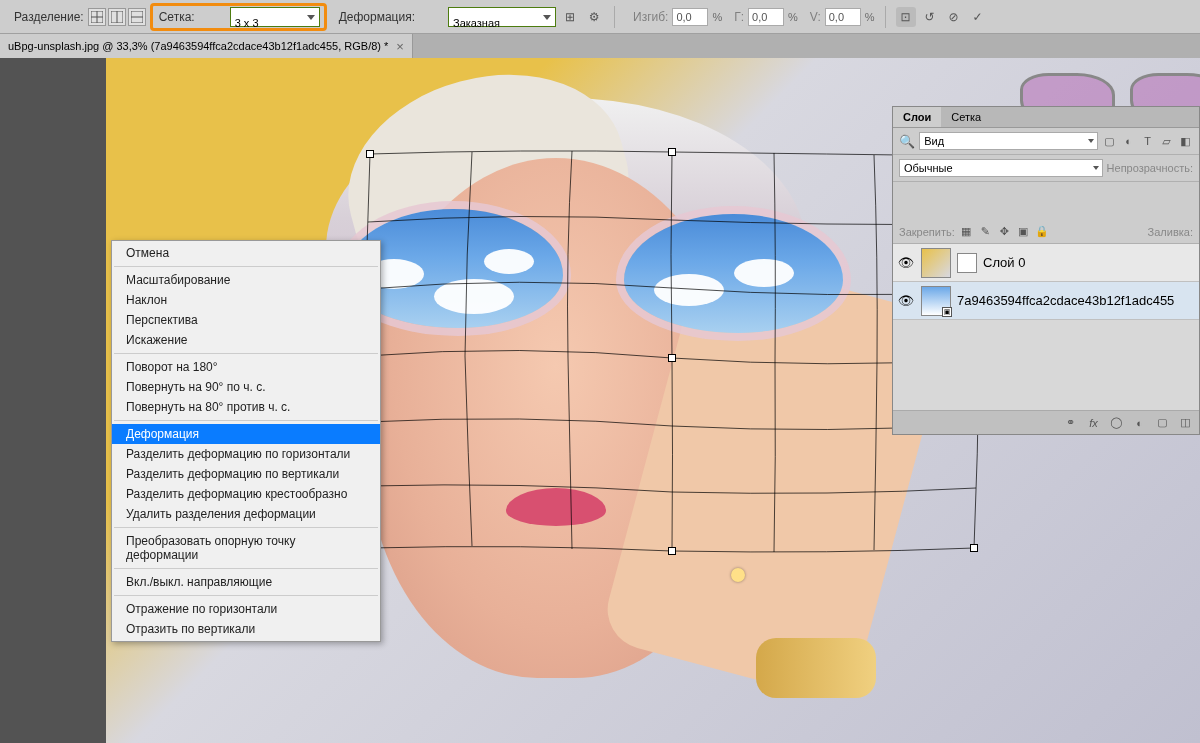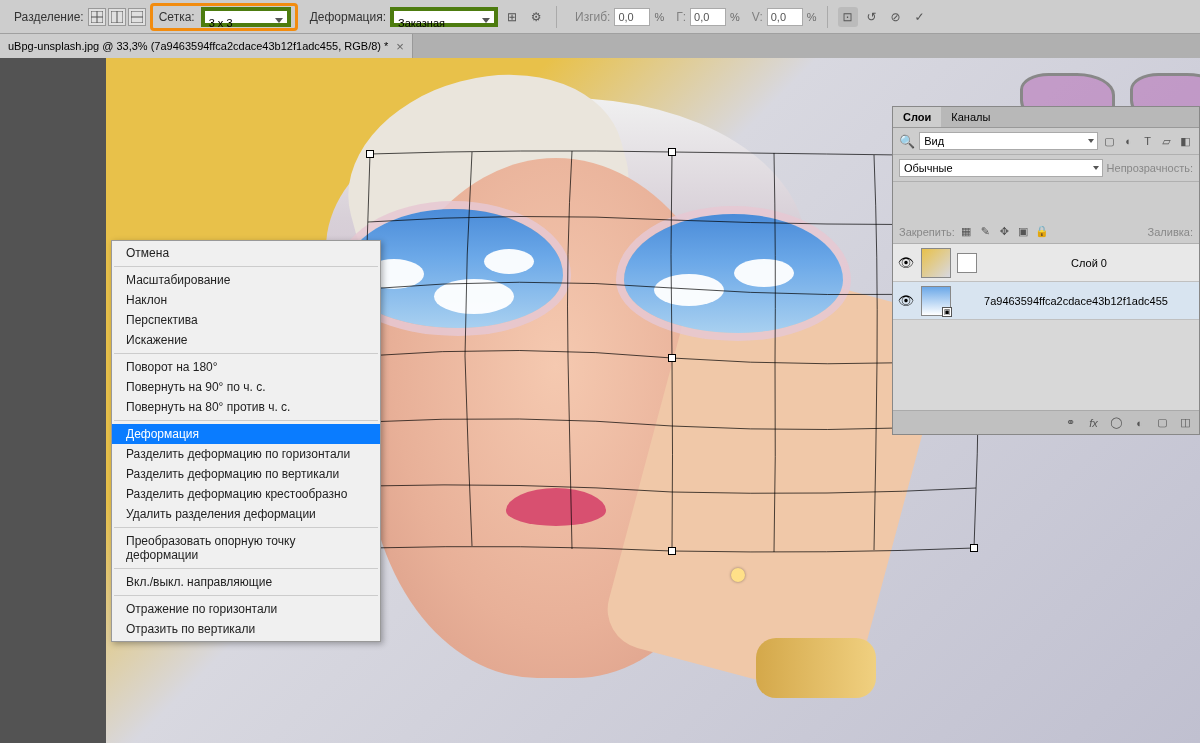--- a/index.html
+++ b/index.html
@@ -4,21 +4,21 @@
 <style>
   * { box-sizing: border-box; margin: 0; padding: 0; font-family: Tahoma, Arial, sans-serif; }
   body { background: #535353; width: 1200px; height: 743px; overflow: hidden; position: relative; }
   
   .options-bar { background: #cdcdcd; height: 34px; display: flex; align-items: center; padding: 0 6px; font-size: 12px; border-bottom: 1px solid #a0a0a0; gap: 4px; }
   .opt-label { color: #333; margin-left: 8px; }
   .opt-icons { display: flex; gap: 2px; }
   .opt-icon { width: 18px; height: 18px; border: 1px solid #999; background: #e0e0e0; display: flex; align-items: center; justify-content: center; cursor: pointer; }
   .opt-icon svg { width: 12px; height: 12px; }
   .highlight-box { border: 3px solid #f28c0f; border-radius: 4px; padding: 1px 4px; display: flex; align-items: center; gap: 6px; }
-  .dropdown { background: #fff; border: 4px solid #4d7c0f; height: 20px; font-size: 11px; padding: 12px 18px 0 4px; position: relative; display: flex; align-items: center; cursor: pointer; }
+  .dropdown { background: #fff; border: 1px solid #4d7c0f; height: 20px; font-size: 11px; padding: 12px 18px 0 4px; position: relative; display: flex; align-items: center; cursor: pointer; margin-left: 29px; }
   .dropdown::after { content: ""; position: absolute; right: 4px; top: 7px; border-left: 4px solid transparent; border-right: 4px solid transparent; border-top: 5px solid #555; }
   .opt-sep { width: 1px; height: 22px; background: #aaa; margin: 0 6px; }
   .opt-input { background: #fff; border: 1px solid #aaa; height: 18px; width: 36px; font-size: 11px; padding: 0 3px; }
   .tool-icon { width: 20px; height: 20px; display: flex; align-items: center; justify-content: center; cursor: pointer; color: #555; }
   
   .tab-bar { background: #b0b0b0; height: 24px; display: flex; padding: 0; font-size: 11px; }
   .doc-tab { background: #cdcdcd; height: 24px; display: flex; align-items: center; padding: 0 8px; border-right: 1px solid #999; }
   .tab-close { margin-left: 8px; color: #666; cursor: pointer; font-size: 13px; }
   
   .workspace { position: absolute; top: 58px; left: 0; right: 0; bottom: 0; background: #535353; }
@@ -60,21 +60,21 @@
   .panel-dd { background: #fff; border: 1px solid #aaa; height: 18px; flex: 1; display: flex; align-items: center; padding: 0 14px 0 4px; position: relative; }
   .panel-dd::after { content: ""; position: absolute; right: 3px; top: 6px; border-left: 3px solid transparent; border-right: 3px solid transparent; border-top: 4px solid #555; }
   .mini-icon { width: 15px; height: 15px; display: flex; align-items: center; justify-content: center; color: #555; font-size: 11px; }
   .layer-row { display: flex; align-items: center; height: 38px; background: #e8e8e8; border-bottom: 1px solid #c0c0c0; padding: 0 4px; gap: 6px; }
   .layer-row.selected { background: #d8e4f0; }
   .eye-icon { width: 18px; text-align: center; font-size: 13px; cursor: pointer; }
   .layer-thumb { width: 30px; height: 30px; background: #fff; border: 1px solid #888; position: relative; }
   .layer-thumb.img1 { background: linear-gradient(135deg, #e8c14a, #d8d8e0); }
   .layer-thumb.img2 { background: linear-gradient(180deg, #6ba8e8, #fff); }
   .layer-mask { width: 20px; height: 20px; background: #fff; border: 1px solid #888; }
-  .layer-name { flex: 1; font-size: 11px; overflow: hidden; text-overflow: ellipsis; white-space: nowrap; text-align: center; }
+  .layer-name { flex: 1; font-size: 13px; overflow: hidden; text-overflow: ellipsis; white-space: nowrap; }
   .panel-footer { display: flex; justify-content: flex-end; padding: 4px 6px; gap: 8px; background: #c0c0c0; border-top: 1px solid #aaa; }
   .smart-badge { position: absolute; bottom: -2px; right: -2px; width: 10px; height: 10px; background: #fff; border: 1px solid #555; font-size: 7px; line-height: 8px; text-align: center; }
 </style>
 </head>
 <body>
 
 <div class="options-bar">
   <span class="opt-label">Разделение:</span>
   <div class="opt-icons">
     <div class="opt-icon">
@@ -226,21 +226,21 @@
     <div class="menu-sep"></div>
     <div class="menu-item">Вкл./выкл. направляющие</div>
     <div class="menu-sep"></div>
     <div class="menu-item">Отражение по горизонтали</div>
     <div class="menu-item">Отразить по вертикали</div>
   </div>
 
 <div class="layers-panel">
   <div class="panel-tabs">
     <div class="panel-tab active">Слои</div>
-    <div class="panel-tab">Каналы</div>
+    <div class="panel-tab">Сетка</div>
   </div>
   <div class="panel-row">
     <span style="font-size:13px;">🔍</span>
     <div class="panel-dd">
         <span>Вид</span>
       </div>
     <div class="mini-icon">▢</div>
     <div class="mini-icon">◐</div>
     <div class="mini-icon">T</div>
     <div class="mini-icon">▱</div>

